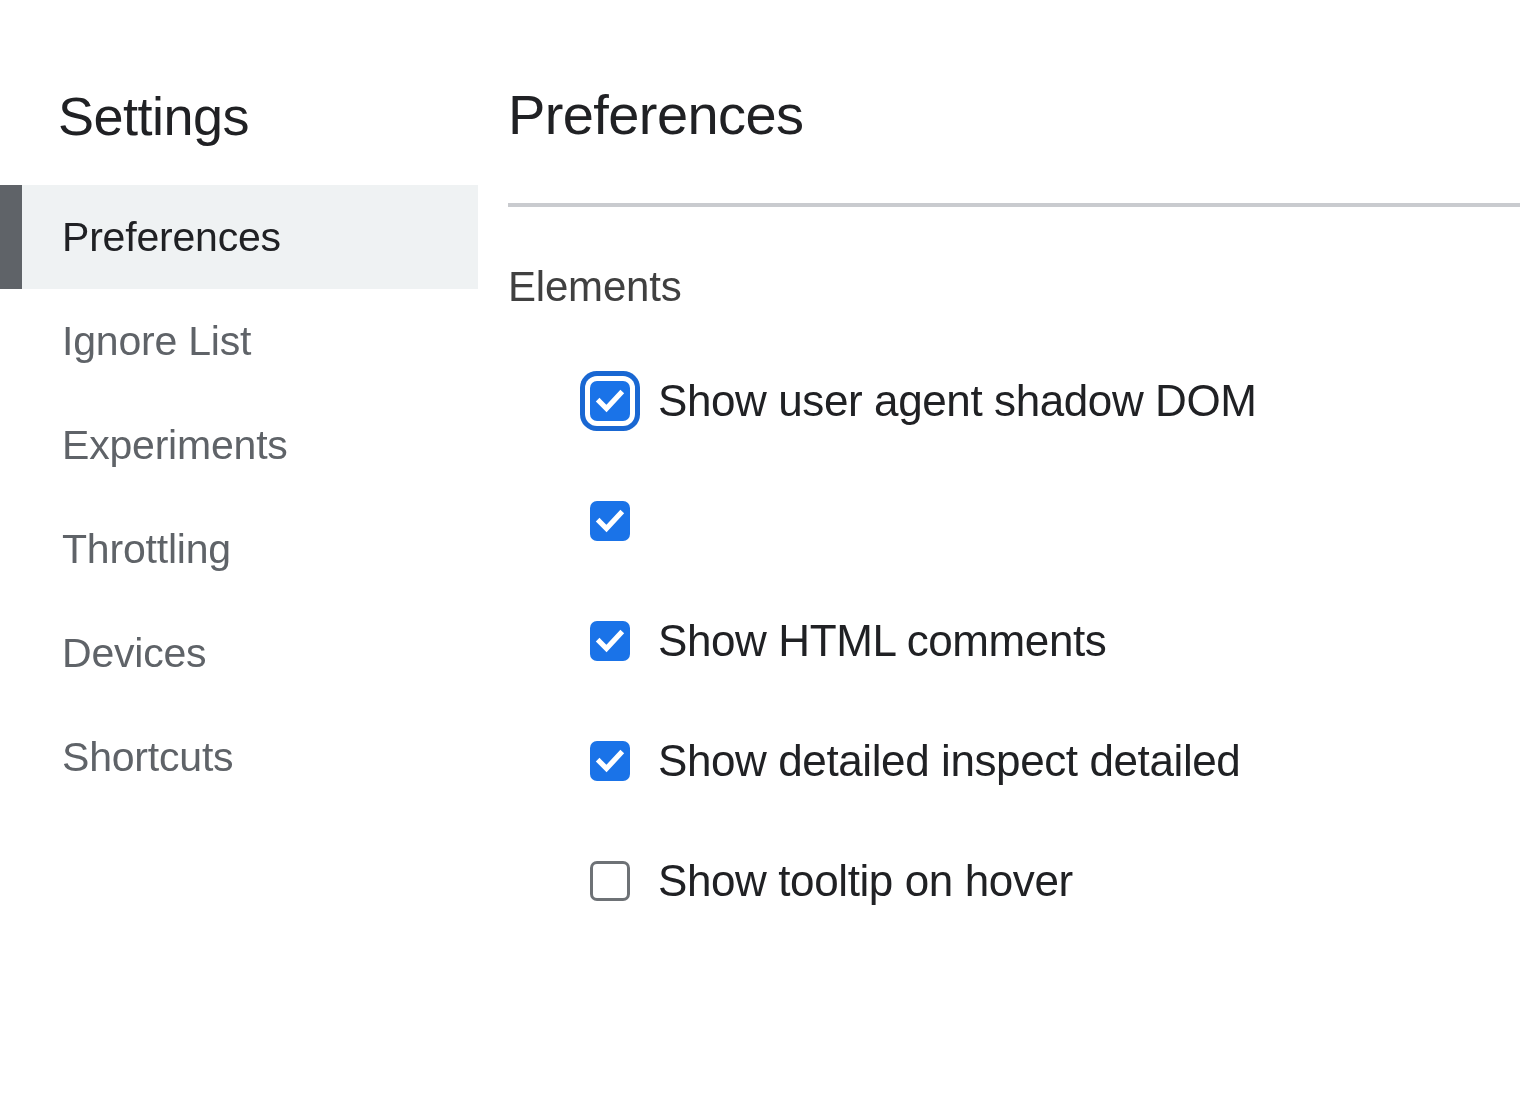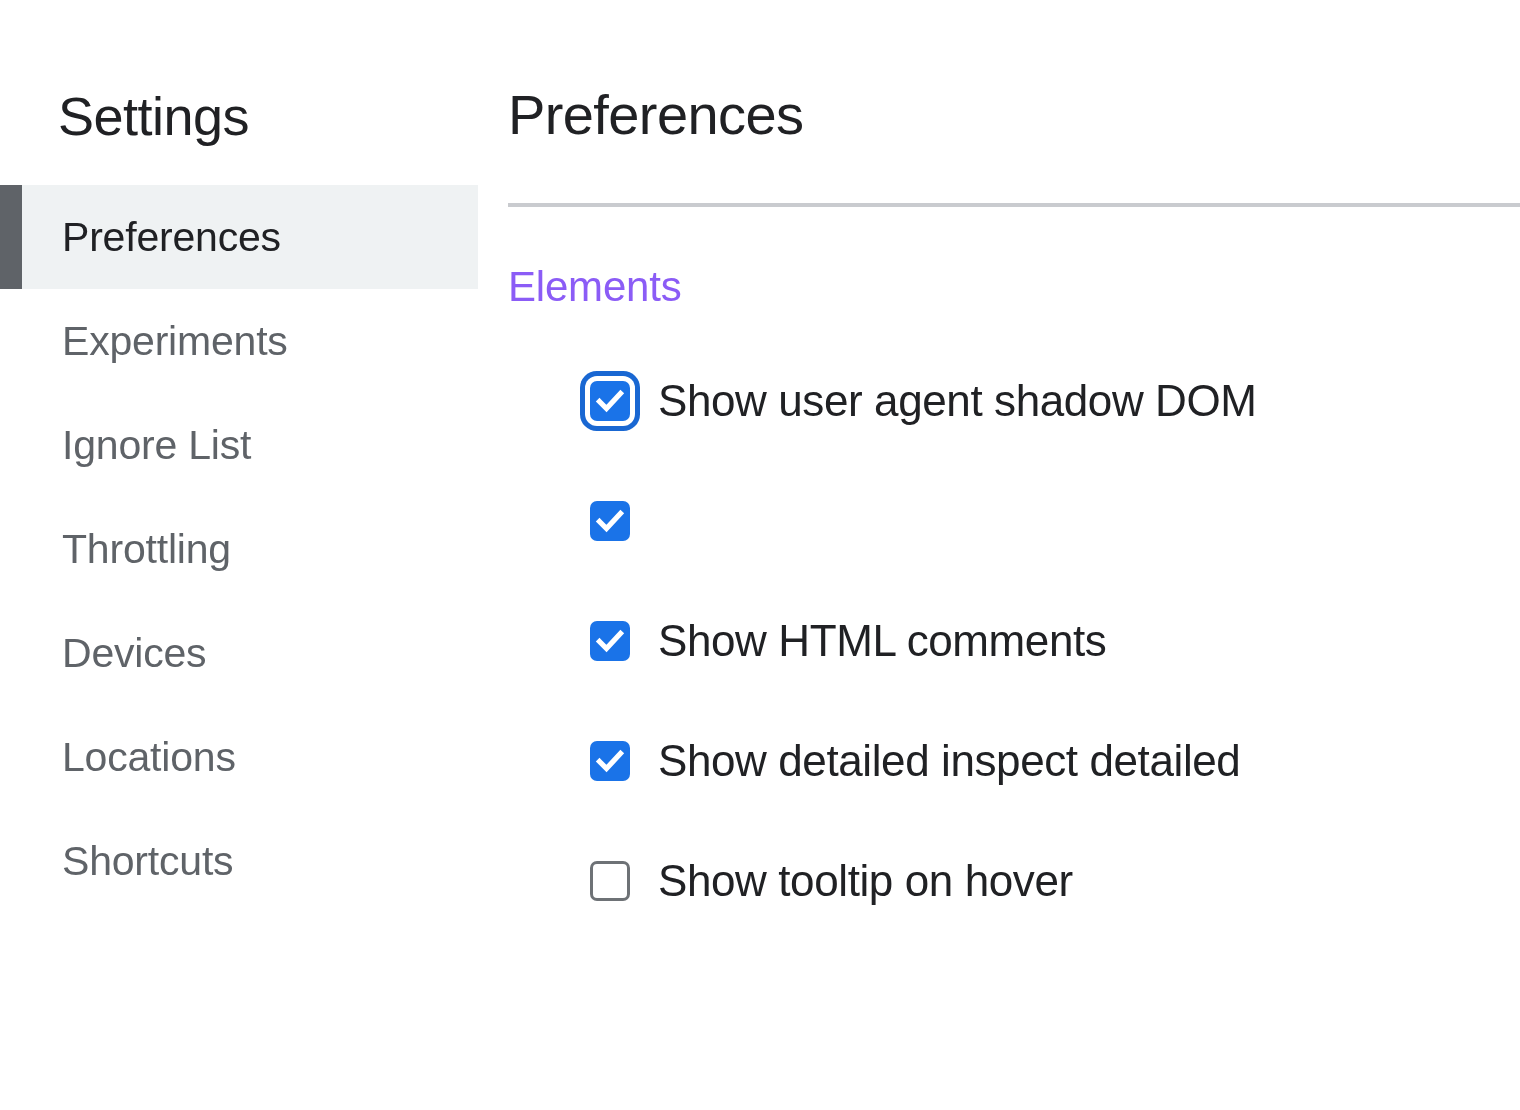--- a/index.html
+++ b/index.html
@@ -118,21 +118,21 @@
     background: #c9cbcf;
   }
 
   #section-heading {
     position: absolute;
     left: 30px;
     top: 262px;
     font-size: 42px;
     line-height: 50px;
     font-weight: 400;
-    color: #8b5cf6;
+    color: #404040;
     letter-spacing: -0.2px;
     white-space: nowrap;
   }
 
   #checkbox-list {
     position: absolute;
     left: 30px;
     top: 372px;
     right: 0;
   }
@@ -195,33 +195,30 @@
 <div id="settings-dialog">
 
   <div id="sidebar">
     <div id="sidebar-title">Settings</div>
 
     <div id="sidebar-list">
         <div class="sidebar-item is-selected">
           <span class="sidebar-item-label">Preferences</span>
         </div>
         <div class="sidebar-item">
+          <span class="sidebar-item-label">Ignore List</span>
+        </div>
+        <div class="sidebar-item">
           <span class="sidebar-item-label">Experiments</span>
         </div>
         <div class="sidebar-item">
-          <span class="sidebar-item-label">Ignore List</span>
-        </div>
-        <div class="sidebar-item">
           <span class="sidebar-item-label">Throttling</span>
         </div>
         <div class="sidebar-item">
           <span class="sidebar-item-label">Devices</span>
-        </div>
-        <div class="sidebar-item">
-          <span class="sidebar-item-label">Locations</span>
         </div>
         <div class="sidebar-item">
           <span class="sidebar-item-label">Shortcuts</span>
         </div>
       </div>
   </div>
 
   <div id="main-panel">
     <div id="panel-title">Preferences</div>
 

